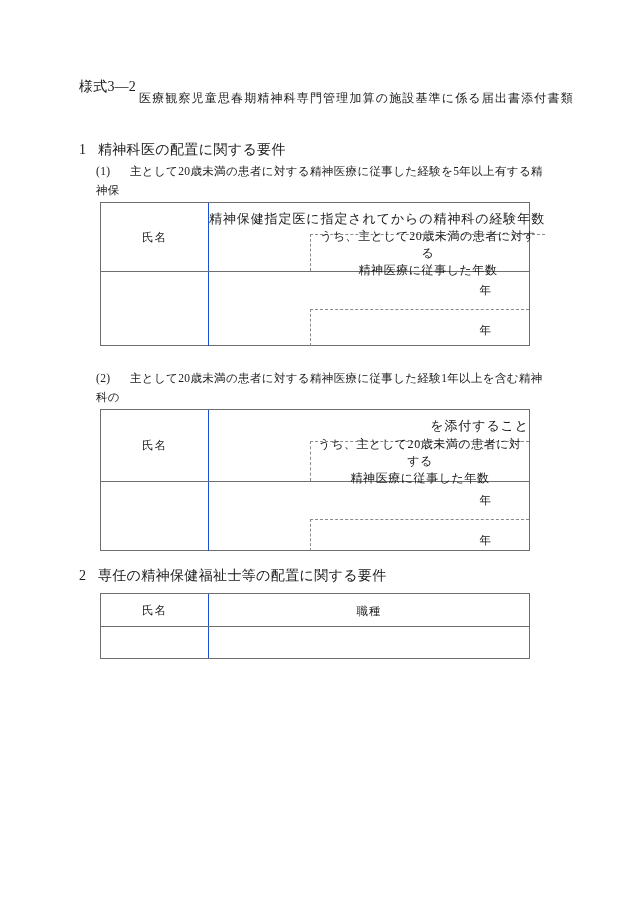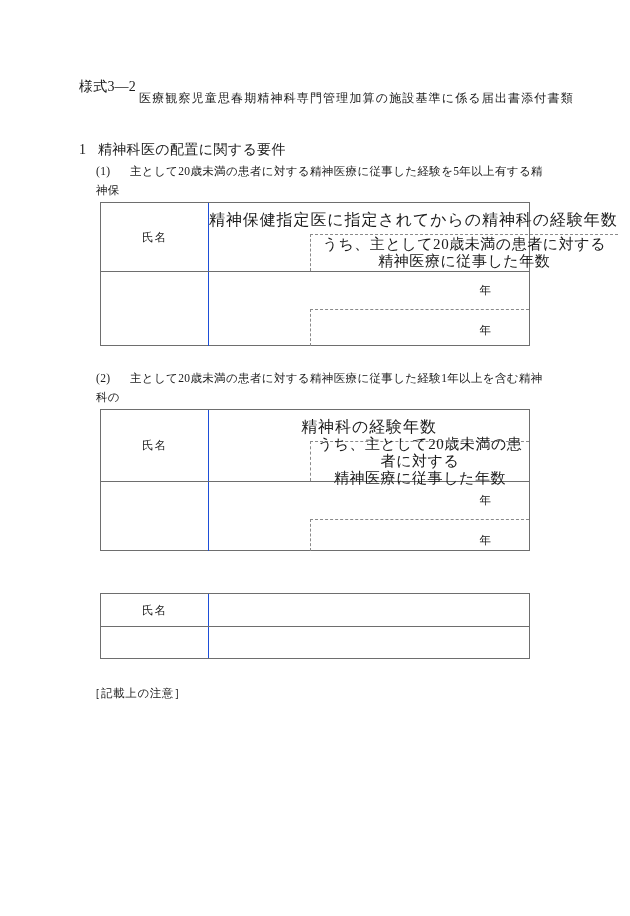--- a/index.html
+++ b/index.html
@@ -105,22 +105,22 @@
     letter-spacing: 1px;
   }
   .col-main {
     flex: 1 1 auto;
     box-sizing: border-box;
     position: relative;
   }
 
   
   .main-title {
-    text-align: center;
-    font-size: 16px;
+    text-align: right;
+    font-size: 13px;
     letter-spacing: 0.9px;
     padding-top: 7px;
     white-space: nowrap;
   }
   .dashed-box {
     position: absolute;
     left: 101px;
     right: 0;
     border-left: 1px dashed #8a8a8a;
     border-top: 1px dashed #8a8a8a;
@@ -128,21 +128,21 @@
   }
   .dashed-head {
     top: 31px;
     bottom: 0;
     display: flex;
     align-items: center;
     justify-content: center;
   }
   .dashed-head .inner {
     text-align: center;
-    font-size: 15px;
+    font-size: 12px;
     letter-spacing: 0.55px;
     line-height: 17px;
     padding: 0 4px;
   }
   .dashed-body {
     top: 37px;
     bottom: 0;
   }
 
   .year-top {
@@ -227,47 +227,52 @@
 
   <div class="sub-head sub-2">
     <span class="lbl">(2)</span><span class="txt">主として20歳未満の患者に対する精神医療に従事した経験1年以上を含む精神科の</span>
     <span class="cont">経験を3年以上有する精神科医</span>
   </div>
 
   <div class="tbl tbl-2">
     <div class="row row-div" style="height:72px;">
       <div class="col-name">氏名</div>
       <div class="col-main">
-        <div class="main-title">精神科の経験年数</div>
+        <div class="main-title">を添付すること</div>
         <div class="dashed-box dashed-head">
           <div class="inner">
             <span>うち、主として20歳未満の患者に対する</span><br>
             <span>精神医療に従事した年数</span>
           </div>
         </div>
       </div>
     </div>
     <div class="row" style="height:69px;">
       <div class="col-name"></div>
       <div class="col-main">
         <div class="year-top">年</div>
         <div class="dashed-box dashed-body"></div>
         <div class="year-bot">年</div>
       </div>
     </div>
   </div>
 
+  <div class="sec-num sec-2">
+    <span>2</span>&nbsp;&nbsp;&nbsp;<span>専任の精神保健福祉士等の配置に関する要件</span>
+  </div>
 
   <div class="tbl tbl-3">
     <div class="row row-div" style="height:33px;">
       <div class="col-name">氏名</div>
+      <div class="col-main">
+        <div class="t3-head">職種</div>
+      </div>
     </div>
     <div class="row" style="height:31px;">
       <div class="col-name"></div>
       <div class="col-main"></div>
     </div>
   </div>
 
   <div class="notes">
-    <div class="notes-title">［記載上の注意］</div>
   </div>
 
 </div>
 
 </body></html>

